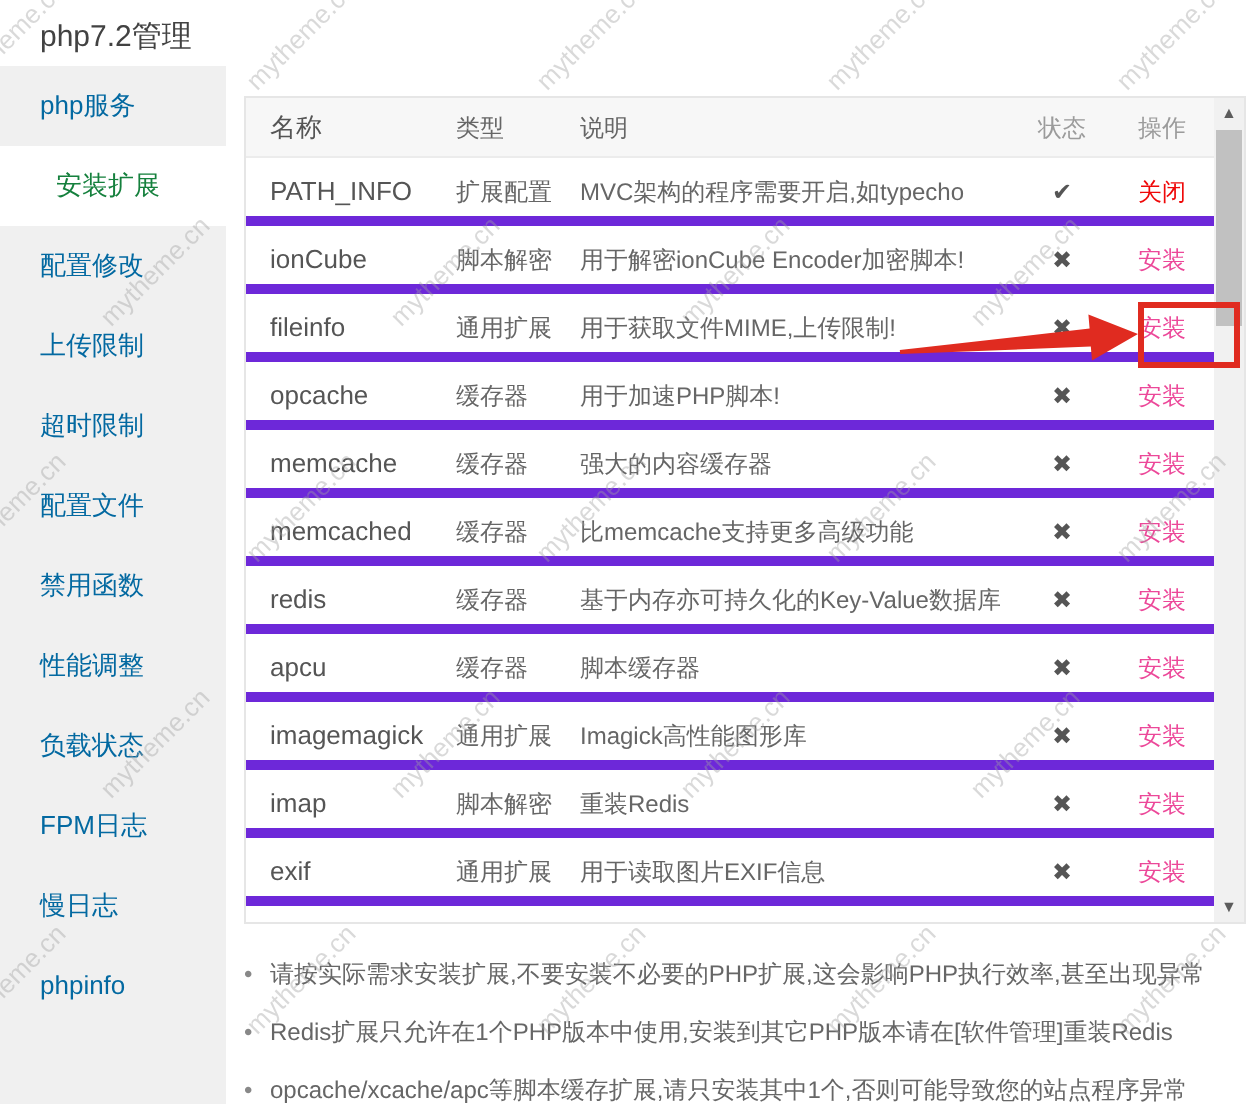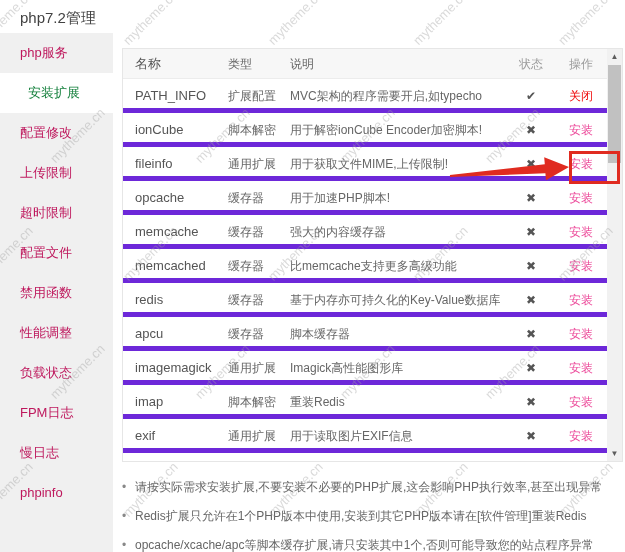--- a/index.html
+++ b/index.html
@@ -13,21 +13,21 @@
   }
 
   
   .titlebar { position:absolute; left:0; top:0; width:625px; height:33px; background:#fff; }
   .page-title { position:absolute; left:20px; top:9px; font-size:15px; color:#424242; font-weight:400; }
 
   
   .sidebar { position:absolute; left:0; top:33px; width:113px; height:519px; background:#f0f0f0; }
   .side-item {
     height:40px; line-height:40px; padding-left:20px;
-    font-size:13px; color:#be185d; cursor:pointer; background:#f0f0f0;
+    font-size:13px; color:#0369a1; cursor:pointer; background:#f0f0f0;
   }
   .side-item.active { background:#ffffff; color:#15803d;padding-left:28px; }
 
   
   .table-wrap {
     position:absolute; left:122px; top:48px; width:501px; height:414px;
     border:1px solid #e6e6e6; background:#fff; display:flex;
   }
   .table-body { width:484px; }
   .thead { display:flex; height:30px; line-height:30px; background:#f7f7f7;

